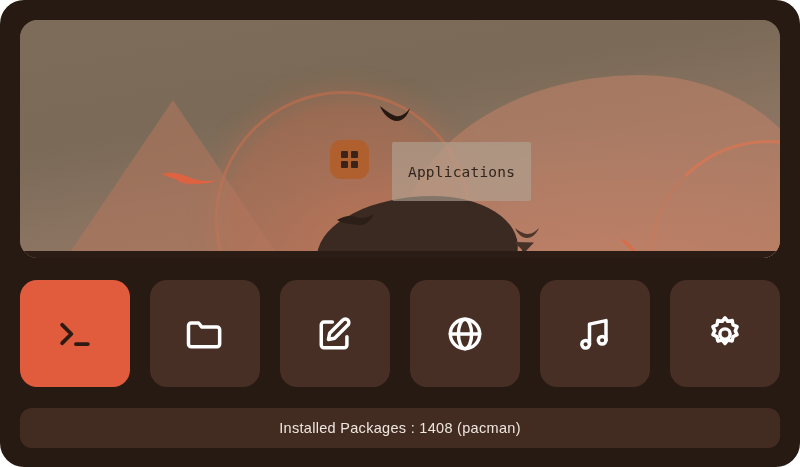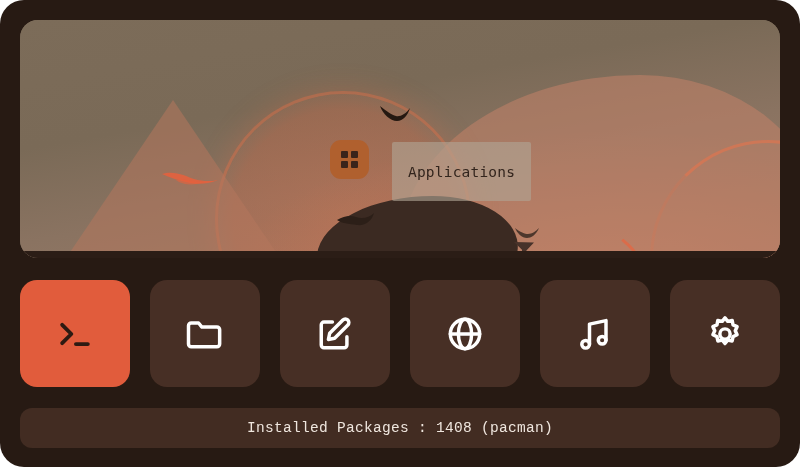--- a/index.html
+++ b/index.html
@@ -223,21 +223,21 @@
     width: 760px;
     height: 40px;
     border-radius: 12px;
     background: #422c22;
     display: flex;
     align-items: center;
     justify-content: center;
   }
   .status-text {
     color: #efe6de;
-    font-family: Liberation Mono, monospace;
+    font-family: Liberation Sans, sans-serif;
     font-size: 14.5px;
     letter-spacing: 0.3px;
     white-space: nowrap;
   }
 </style>
 </head>
 <body>
 
 <div class="window-shell">
 

